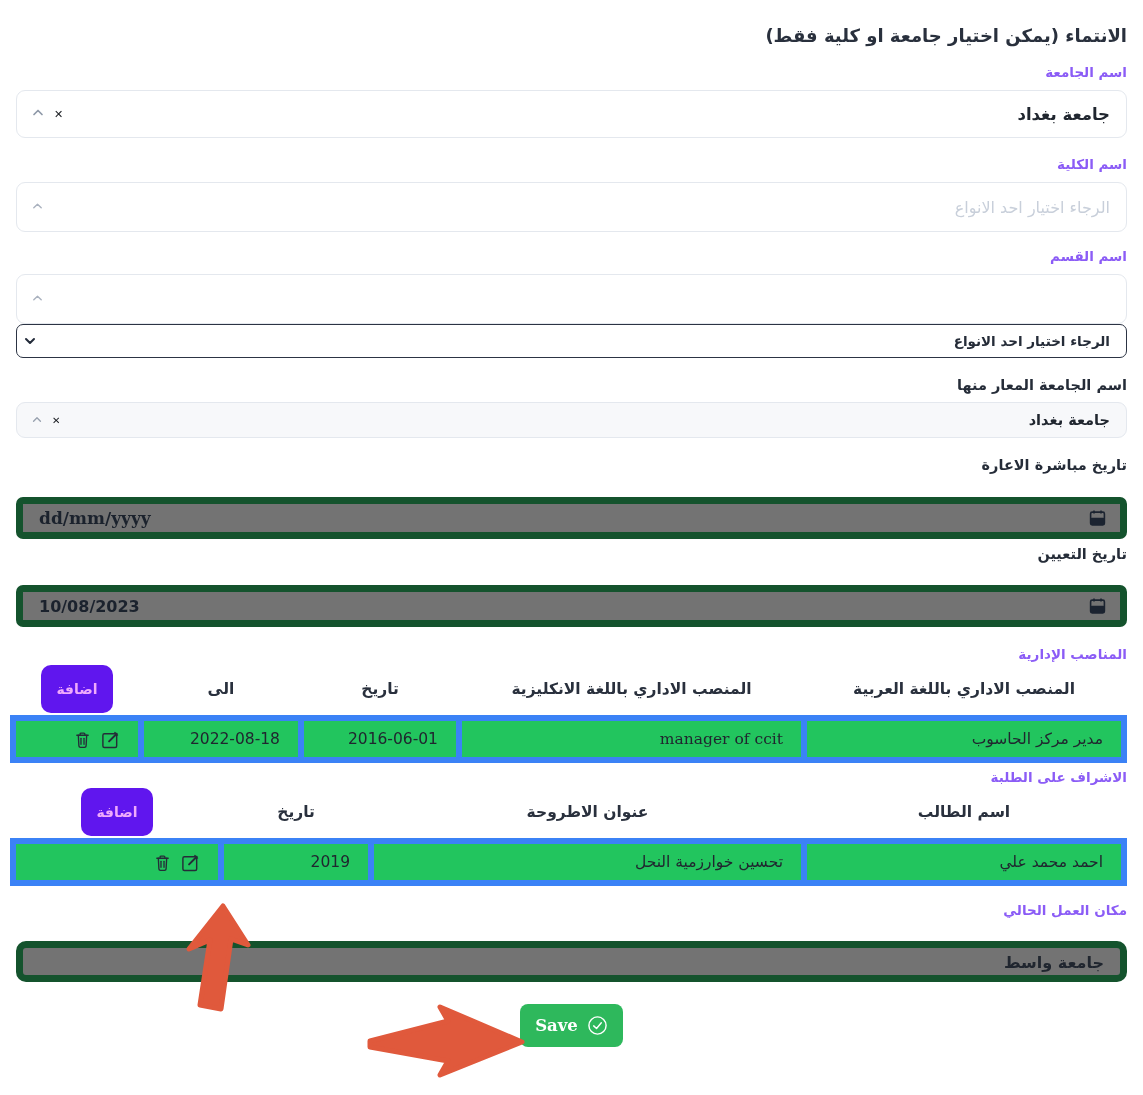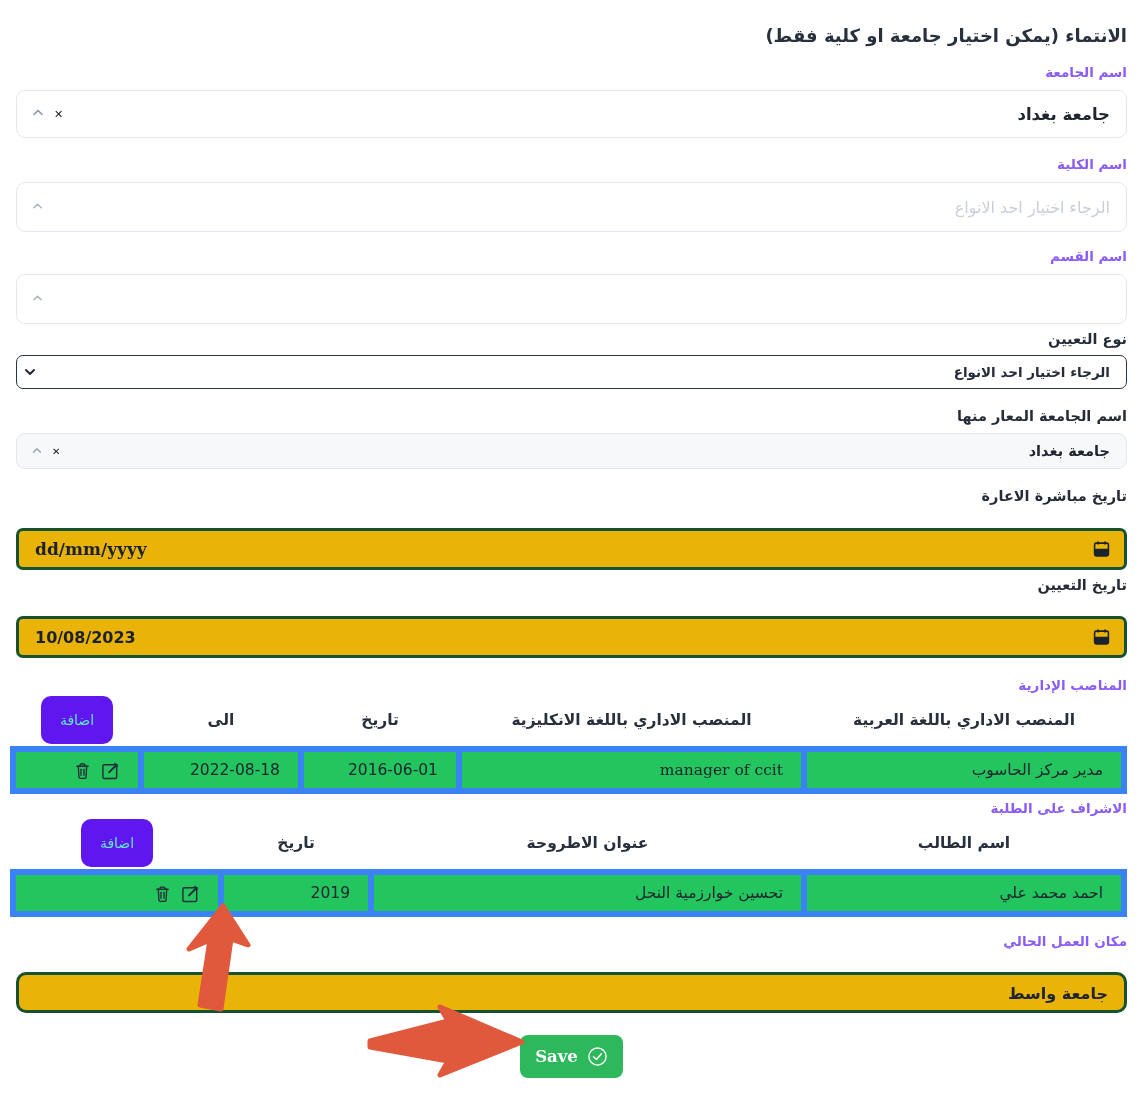--- a/index.html
+++ b/index.html
@@ -79,23 +79,23 @@
     font-size: 13.5px;
     font-weight: bold;
     color: #252c38;
   }
   .select-arrow { position: absolute; left: 5px; top: 50%; transform: translateY(-50%); display: flex; }
 
   .date-box {
     position: relative;
     width: 100%;
     height: 42px;
-    border: 3px solid #14532d;
+    border: 7px solid #14532d;
     border-radius: 7px;
-    background: #eab308;
+    background: #737373;
     margin-top: 23px;
   }
   .date-value {
     position: absolute;
     left: 16px; top: 50%;
     transform: translateY(-50%);
     direction: ltr;
     font-weight: bold;
     font-size: 16px;
     color: #1b222d;
@@ -116,24 +116,24 @@
     text-align: right;
     padding: 0 18px;
   }
   td.en-cell { font-family: "DejaVu Serif", serif; font-weight: bold; font-size: 15px; }
   .icon-cell-inner { direction: ltr; display: flex; justify-content: flex-end; gap: 9px; align-items: center; }
   .icon-btn { display: flex; cursor: pointer; background: none; border: none; padding: 0; }
 
   .btn-add {
     display: inline-block;
     background: #6016ee;
-    color: #5eead4;
+    color: #f0abfc;
     font-family: "DejaVu Sans", sans-serif;
     font-size: 14px;
-    font-weight: normal;
+    font-weight: bold;
     border: none;
     border-radius: 10px;
     width: 72px;
     height: 48px;
     cursor: pointer;
   }
 
   .save-row { display: flex; justify-content: center; margin-top: 22px; }
   .btn-save {
     display: flex;
@@ -192,21 +192,20 @@
   <div class="field-box fb-md">
     <span class="fb-icons">
       <span>
         <svg width="13" height="13" viewBox="0 0 14 14" fill="none" stroke="#aab2bf" stroke-width="1.5" stroke-linecap="round" stroke-linejoin="round">
             <polyline points="3,9 7,5 11,9"></polyline>
           </svg>
       </span>
     </span>
   </div>
 
-  <div class="lbl lbl-strong" style="margin-top:7px; margin-bottom:8px;">نوع التعيين</div>
   <div class="select-box">
     <span class="select-value">الرجاء اختيار احد الانواع</span>
     <span class="select-arrow">
       <svg width="16" height="16" viewBox="0 0 16 16" fill="none" stroke="#232b3a" stroke-width="2" stroke-linecap="round" stroke-linejoin="round">
           <polyline points="4,6 8,10 12,6"></polyline>
         </svg>
     </span>
   </div>
 
   <div class="lbl lbl-strong" style="margin-top:19px; margin-bottom:9px;">اسم الجامعة المعار منها</div>

